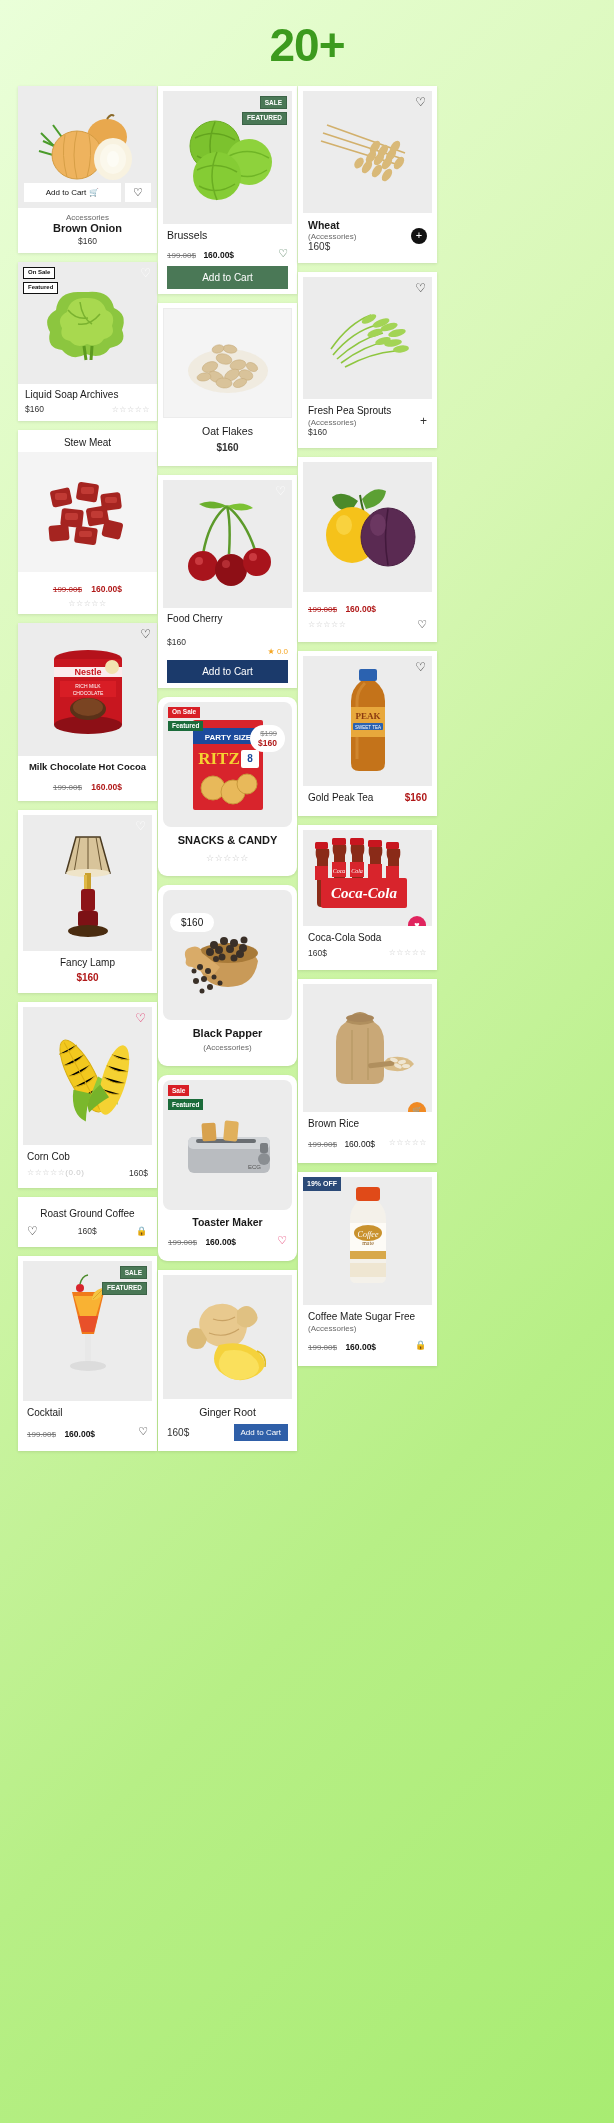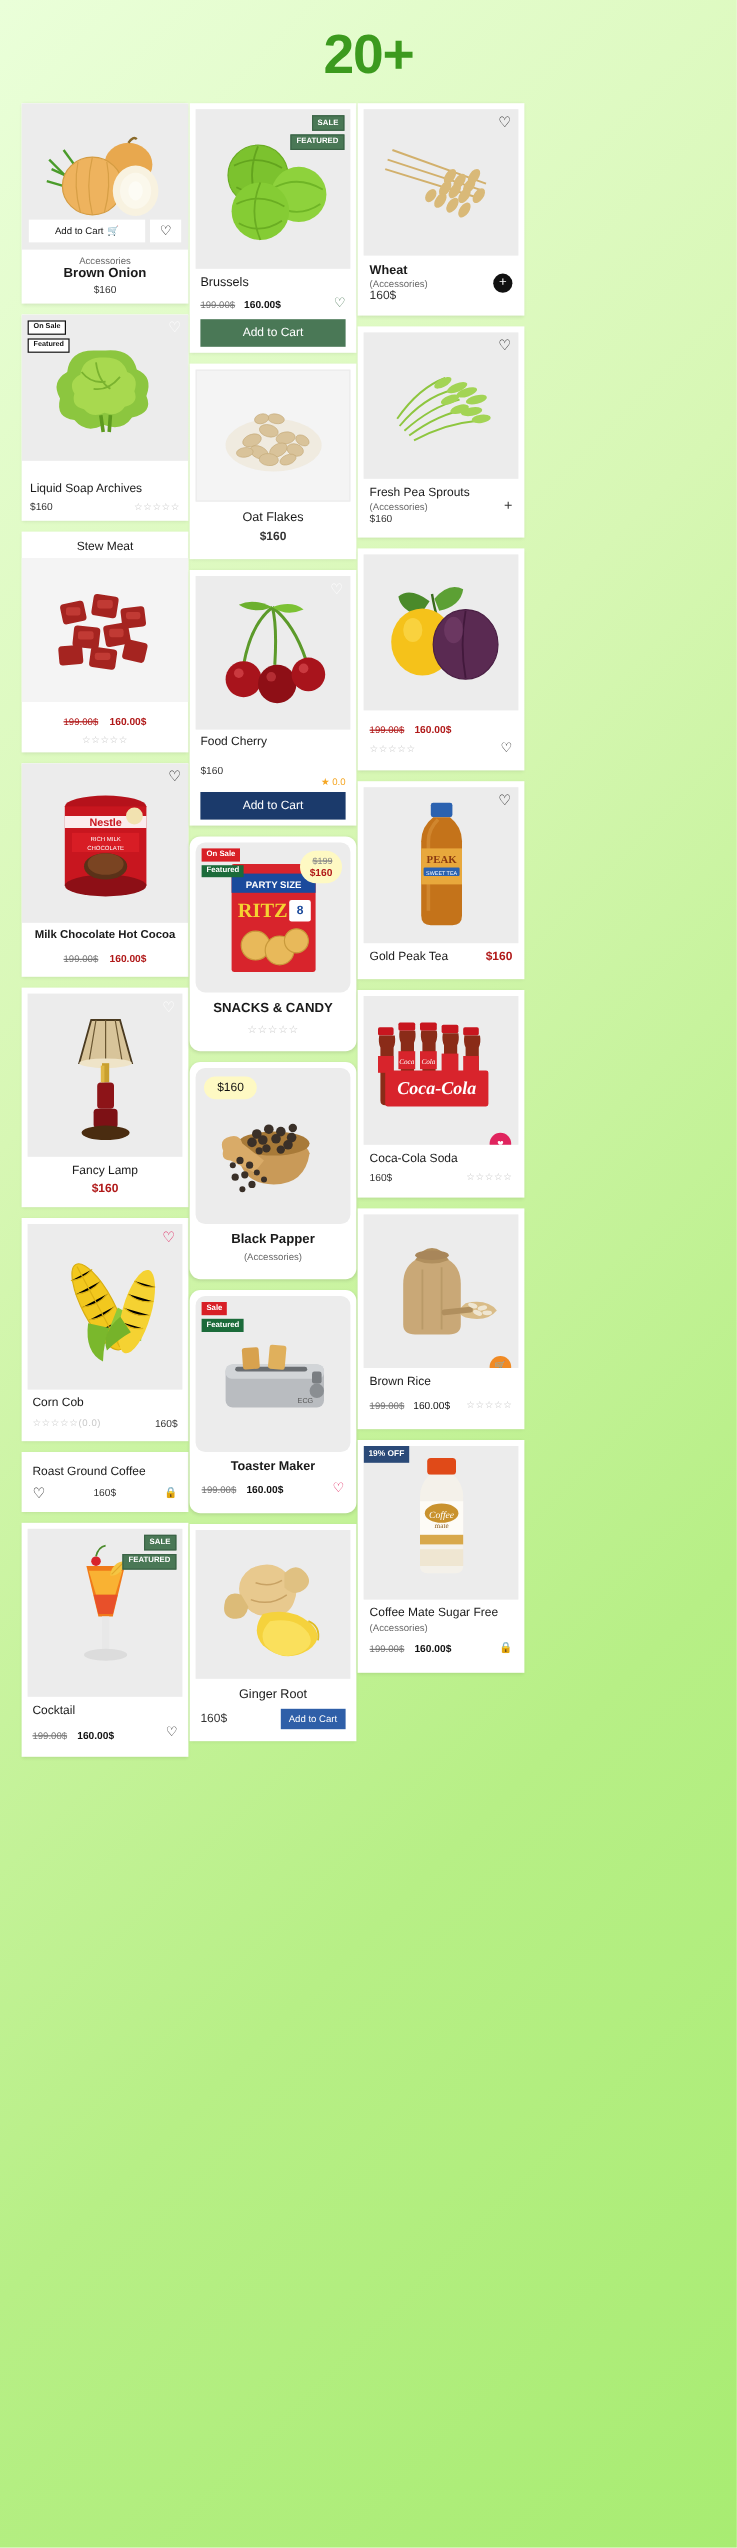--- a/index.html
+++ b/index.html
@@ -62,21 +62,21 @@
   .btn-cart { background: #4a7856; color: #fff; text-align: center; font-size: 10px;
               padding: 6px 0; font-weight: 400; }
   .btn-cart.navy { background: #1b3a6b; }
   .btn-sm { background: #2f5fa8; color: #fff; font-size: 8px; padding: 4px 7px; display: inline-block; }
 
   .atc-bar { position: absolute; left: 6px; right: 6px; bottom: 6px; display: flex; gap: 4px; z-index: 3; }
   .atc-bar .main { flex: 1; background: #fff; font-size: 8px; padding: 5px 4px; text-align: center;
                    display: flex; align-items: center; justify-content: center; gap: 3px; color: #111; }
   .atc-bar .fav { background: #fff; width: 26px; display: flex; align-items: center; justify-content: center; font-size: 11px; }
 
-  .pricechip { position: absolute; top: 7px; left: 7px; background: #fef9c3; border-radius: 14px;
+  .pricechip { position: absolute; top: 23px; left: 7px; background: #ffffff; border-radius: 14px;
                padding: 4px 11px; font-size: 10px; color: #111; z-index: 3; }
   .pricechip.right { left: auto; right: 7px; text-align: right; padding: 4px 8px; }
   .pricechip .o { text-decoration: line-through; color: #888; font-size: 7.5px; display: block; }
   .pricechip .n { color: #b01818; font-size: 8.5px; display: block; font-weight: 600; }
 
   .circbtn { position: absolute; width: 16px; height: 16px; border-radius: 50%; background: #111;
              color: #fff; display: flex; align-items: center; justify-content: center;
              font-size: 11px; line-height: 1; z-index: 3; }
   .circbtn.org { background: #f08a24; font-size: 8px; }
   .circbtn.red { background: #e0245e; font-size: 9px; }
@@ -141,21 +141,21 @@
           <span class="badge out">Featured</span>
         </div>
         <div class="heart w"><span>♡</span></div>
         <svg width="100" height="78" viewBox="0 0 100 78">
           <path d="M50 8 q22 -2 26 16 q14 6 8 22 q6 14 -12 18 q-8 12 -24 6 q-14 8 -24 -4 q-16 -2 -12 -18 q-8 -14 6 -22 q2 -18 22 -18z" fill="#8cc63f"></path>
           <path d="M50 14 q14 0 18 12 q10 4 6 16 q4 10 -8 13 q-6 9 -17 5 q-10 5 -17 -3 q-11 -2 -8 -13 q-6 -10 5 -16 q2 -13 16 -14z" fill="#a8d94f"></path>
           <path d="M30 26 q8 10 20 8 M62 30 q-10 12 -22 10 M42 18 q2 16 12 22" stroke="#7ab22f" stroke-width="1.5" fill="none"></path>
           <path d="M46 62 l2 14 M54 62 l-1 14" stroke="#5c9a1f" stroke-width="3"></path>
         </svg>
       </div>
-      <div class="info left" style="padding:18px 7px 7px">
+      <div class="info left" style="padding:5px 7px 7px">
         <div class="title" style="font-size:10px">Liquid Soap Archives</div>
         <div class="row" style="margin-top:3px">
           <span class="price">$160</span>
           <span class="stars">☆☆☆☆☆</span>
         </div>
       </div>
     </div>
 
     <div class="card">
       <div class="info" style="padding:7px 6px 2px">
@@ -265,21 +265,21 @@
         <div class="title" style="font-size:10px">Corn Cob</div>
         <div class="row" style="margin-top:4px">
           <span class="stars">☆☆☆☆☆(0.0)</span>
           <span class="price">160$</span>
         </div>
       </div>
     </div>
 
     <div class="card pad">
       <div class="info left" style="padding:6px 4px 5px">
-        <div class="title" style="font-size:10px;text-align:left">Roast Ground Coffee</div>
+        <div class="title" style="font-size:10px;text-align:center">Roast Ground Coffee</div>
         <div class="row" style="margin-top:5px">
           <span class="heart" style="position:static"><span>♡</span></span>
           <span class="price">160$</span>
           <span class="lockicon">🔒</span>
         </div>
       </div>
     </div>
 
     <div class="card pad">
       <div class="thumb" style="height:140px">
@@ -638,21 +638,21 @@
       </div>
       <div class="info left" style="padding:6px 5px 7px">
         <div class="row">
           <span class="title" style="font-size:10px">Gold Peak Tea</span>
           <span class="price red" style="font-size:10px">$160</span>
         </div>
       </div>
     </div>
 
     <div class="card pad">
-      <div class="thumb" style="height:124px">
+      <div class="thumb" style="height:96px">
         <svg width="118" height="100" viewBox="0 0 118 100">
           <g>
             <g transform="translate(6,14)">
                 <rect x="0" y="0" width="13" height="7" rx="1.5" fill="#c8161f"></rect>
                 <path d="M1 7 q-1 6 1 10 l0 44 q0 4 4 4 l3 0 q4 0 4 -4 l0 -44 q2 -4 1 -10z" fill="#8a2b18"></path>
                 <rect x="0" y="24" width="13" height="14" fill="#d8242c"></rect>
               </g>
             <g transform="translate(23,10)">
                 <rect x="0" y="0" width="14" height="7" rx="1.5" fill="#c8161f"></rect>
                 <path d="M1 7 q-1 6 1 10 l0 48 q0 4 4 4 l3 0 q4 0 4 -4 l0 -48 q2 -4 1 -10z" fill="#8a2b18"></path>

